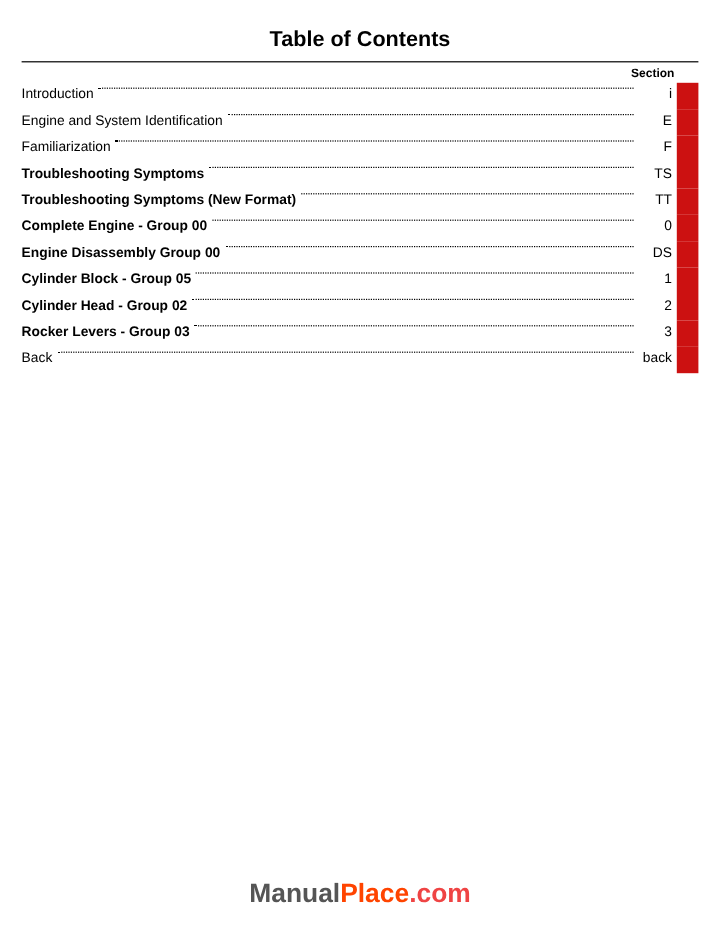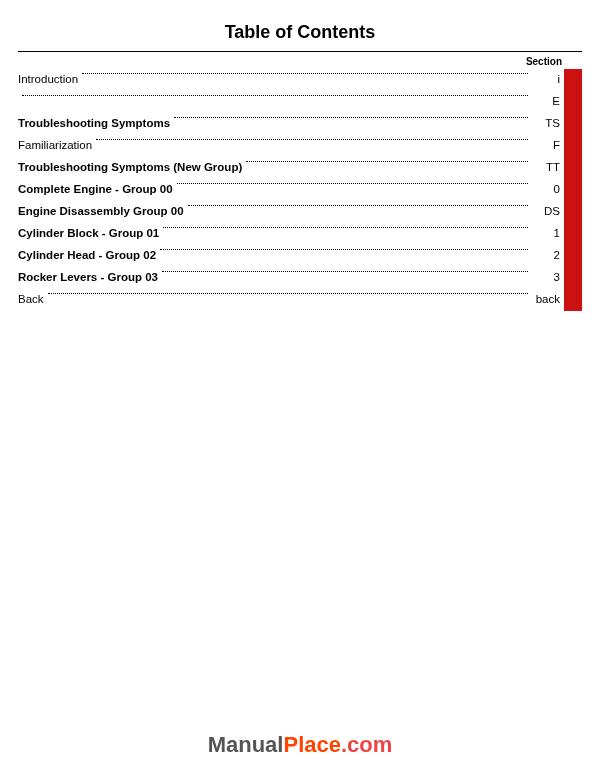--- a/index.html
+++ b/index.html
@@ -153,44 +153,45 @@
   <div class="row-with-tab">
         <div class="row-content">
           <span class="toc-label">Introduction</span>
           <span class="toc-dots"></span>
           <span class="toc-section">i</span>
         </div>
         <div class="row-tab"></div>
       </div>
       <div class="row-with-tab">
         <div class="row-content">
+          <span class="toc-label">Engine and System Identification</span>
           <span class="toc-dots"></span>
           <span class="toc-section">E</span>
         </div>
         <div class="row-tab"></div>
       </div>
       <div class="row-with-tab">
         <div class="row-content">
+          <span class="toc-label">Familiarization</span>
+          <span class="toc-dots"></span>
+          <span class="toc-section">F</span>
+        </div>
+        <div class="row-tab"></div>
+      </div>
+      <div class="row-with-tab">
+        <div class="row-content">
           <span class="toc-label bold">Troubleshooting Symptoms</span>
           <span class="toc-dots"></span>
           <span class="toc-section">TS</span>
         </div>
         <div class="row-tab"></div>
       </div>
       <div class="row-with-tab">
         <div class="row-content">
-          <span class="toc-label">Familiarization</span>
-          <span class="toc-dots"></span>
-          <span class="toc-section">F</span>
-        </div>
-        <div class="row-tab"></div>
-      </div>
-      <div class="row-with-tab">
-        <div class="row-content">
-          <span class="toc-label bold">Troubleshooting Symptoms (New Group)</span>
+          <span class="toc-label bold">Troubleshooting Symptoms (New Format)</span>
           <span class="toc-dots"></span>
           <span class="toc-section">TT</span>
         </div>
         <div class="row-tab"></div>
       </div>
       <div class="row-with-tab">
         <div class="row-content">
           <span class="toc-label bold">Complete Engine - Group 00</span>
           <span class="toc-dots"></span>
           <span class="toc-section">0</span>
@@ -200,21 +201,21 @@
       <div class="row-with-tab">
         <div class="row-content">
           <span class="toc-label bold">Engine Disassembly Group 00</span>
           <span class="toc-dots"></span>
           <span class="toc-section">DS</span>
         </div>
         <div class="row-tab"></div>
       </div>
       <div class="row-with-tab">
         <div class="row-content">
-          <span class="toc-label bold">Cylinder Block - Group 01</span>
+          <span class="toc-label bold">Cylinder Block - Group 05</span>
           <span class="toc-dots"></span>
           <span class="toc-section">1</span>
         </div>
         <div class="row-tab"></div>
       </div>
       <div class="row-with-tab">
         <div class="row-content">
           <span class="toc-label bold">Cylinder Head - Group 02</span>
           <span class="toc-dots"></span>
           <span class="toc-section">2</span>

